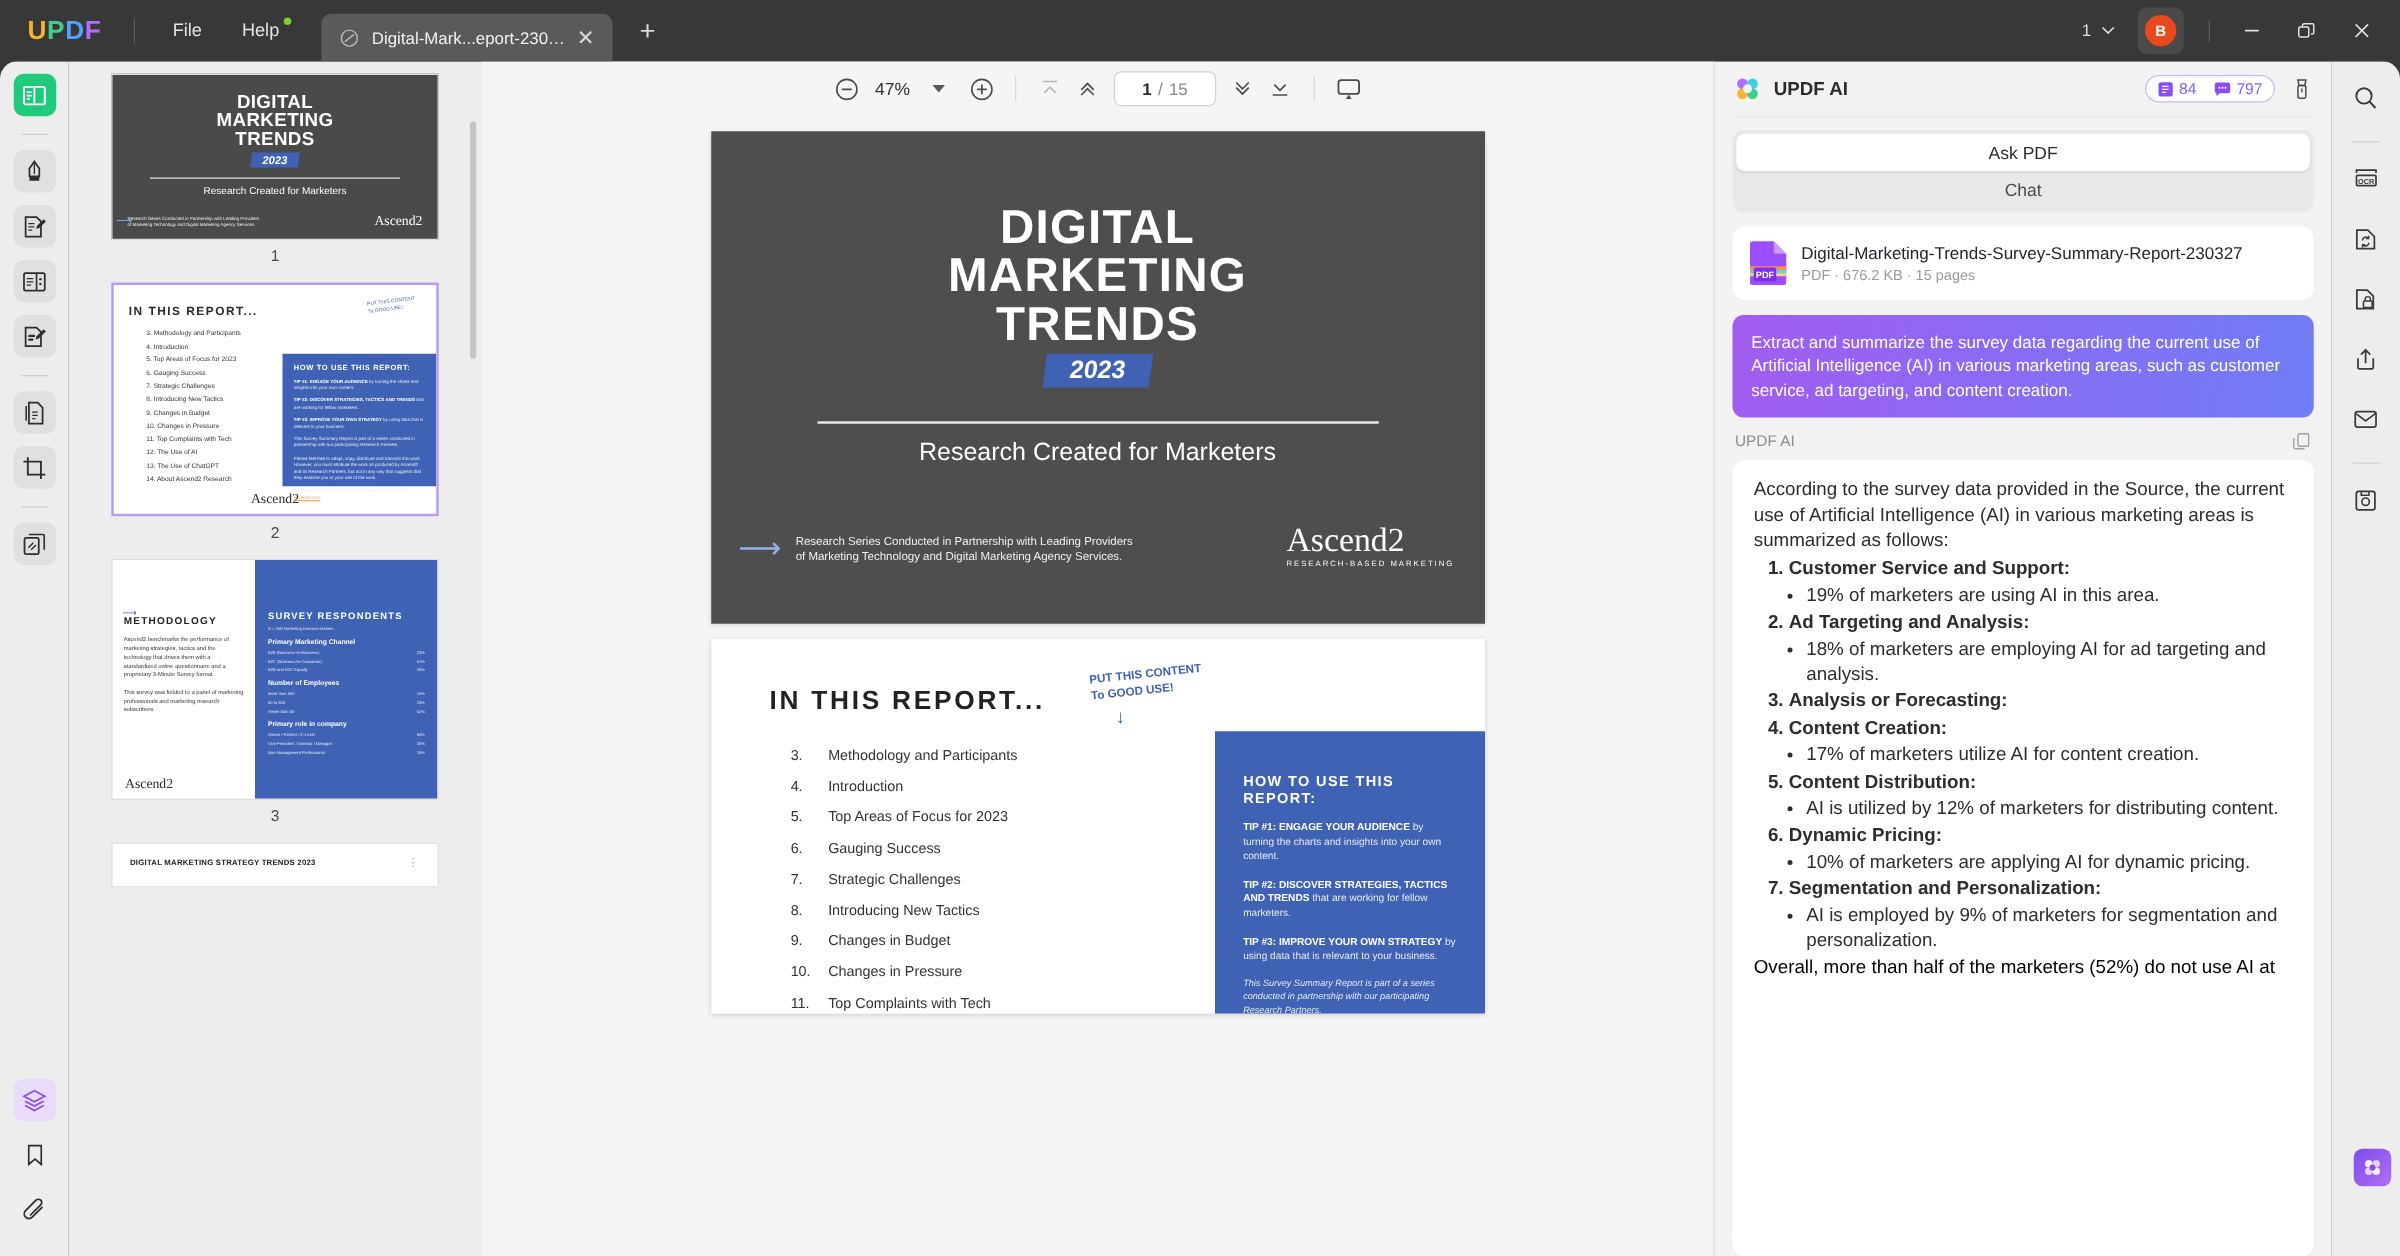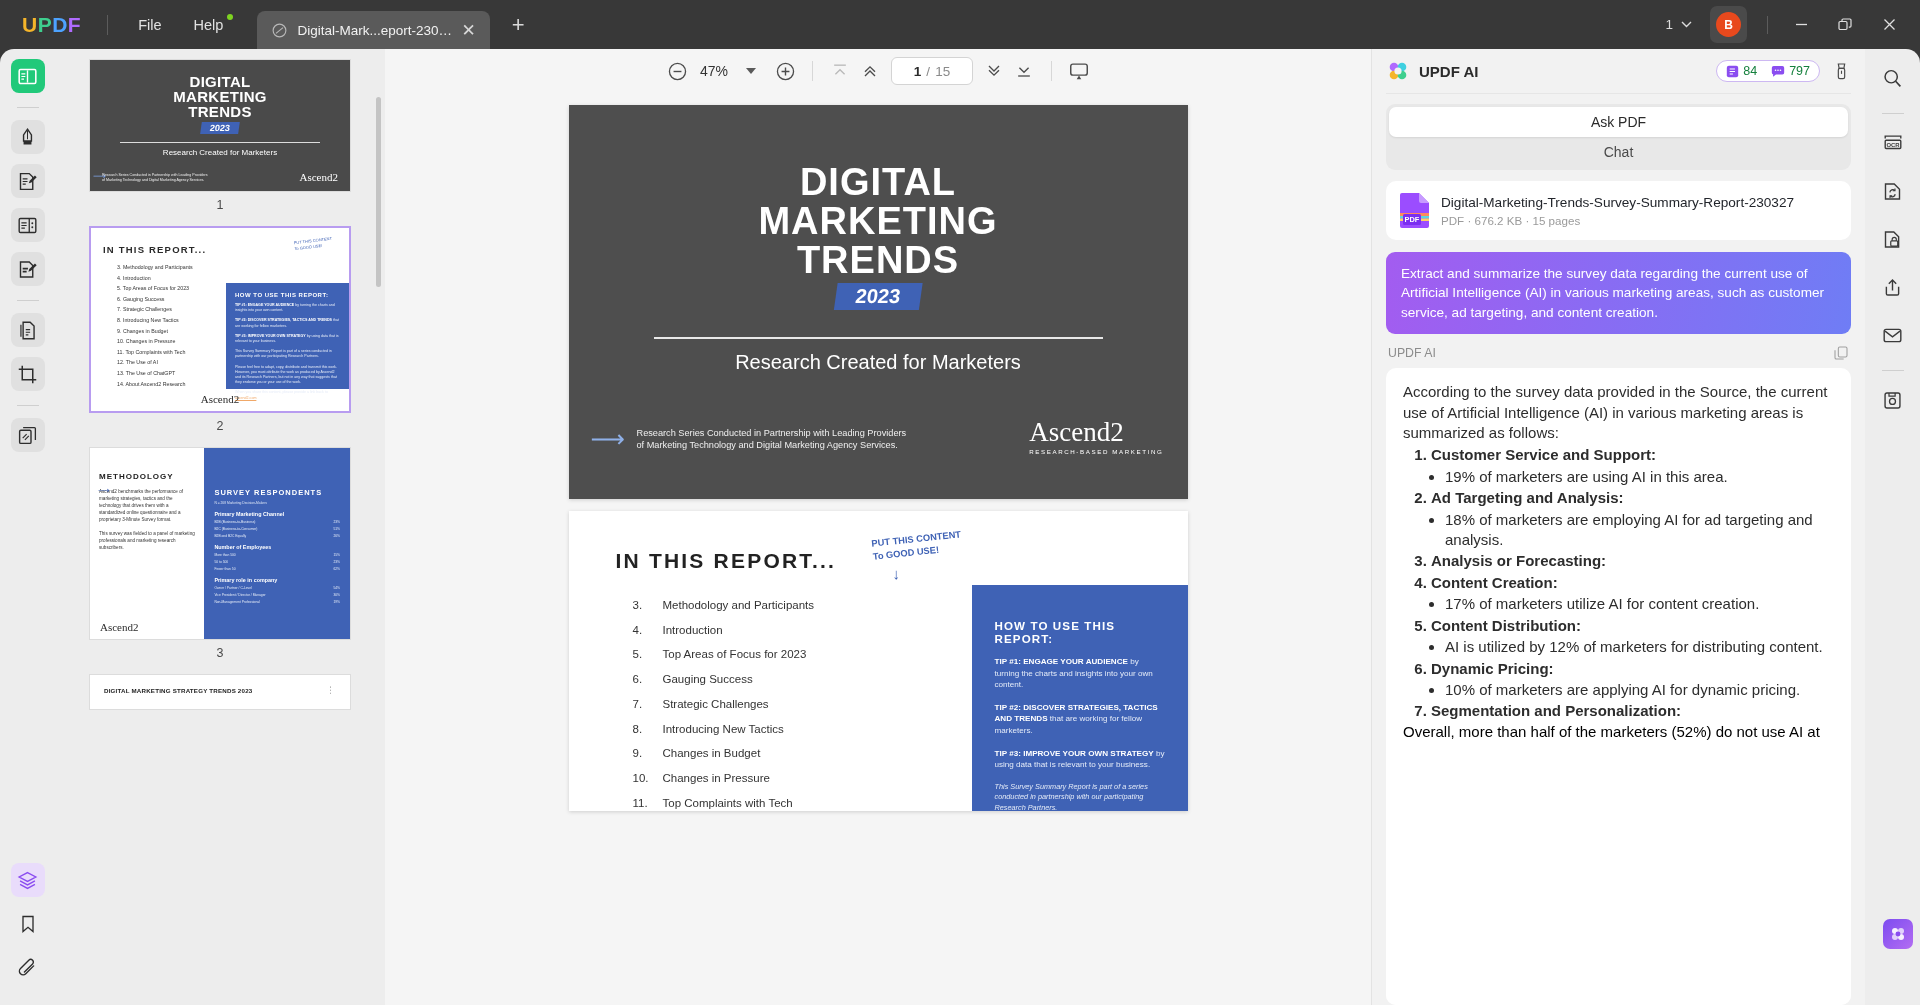--- a/index.html
+++ b/index.html
@@ -91,21 +91,21 @@
   .t2 li{ font-size:5.3px; color:#333; line-height:10.6px; list-style:none; }
   .t2 .blue{ position:absolute; right:0; top:55px; width:123px; bottom:22px; background:#3f62b5; padding:9px;}
   .t2 .blue .bh{color:#fff;font-size:6px;font-weight:bold;letter-spacing:.5px;}
   .t2 .blue p{color:#e6ecf8;font-size:3.6px;line-height:5.2px;margin-top:5px;}
   .t2 .blue p b{color:#fff;}
   .t2 .note{position:absolute;right:16px;top:10px;color:#3f62b5;font-size:4px;transform:rotate(-7deg);line-height:6px;}
   .t2 .asc{position:absolute;left:50%;transform:translateX(-50%);bottom:6px;font-size:11px;color:#2a2a2a;font-family:"Liberation Serif",serif;}
 
   
   .t3{ height:193px; background:#fff; position:relative; display:flex;}
-  .t3 .lf{width:44%;padding:24px 9px 9px;}
+  .t3 .lf{width:44%;padding:44px 9px 9px;}
   .t3 .mh{font-size:8px;font-weight:bold;letter-spacing:1px;color:#222;}
   .t3 .mt{font-size:4.6px;line-height:7px;color:#333;margin-top:7px;}
   .t3 .rt{flex:1;background:#3f62b5;padding:40px 10px 9px;}
   .t3 .rh{font-size:7.5px;font-weight:bold;letter-spacing:1px;color:#fff;}
   .t3 .rn{font-size:3.3px;color:#dbe4f5;margin-top:4px;}
   .t3 .rsub{font-size:5.4px;font-weight:bold;color:#fff;margin-top:6px;}
   .t3 .row{display:flex;justify-content:space-between;font-size:3.3px;color:#e3eaf7;margin-top:3px;}
   .t3 .asc{position:absolute;left:10px;bottom:6px;font-size:11px;color:#2a2a2a;font-family:"Liberation Serif",serif;}
   .t3 .arw{position:absolute;left:8px;top:38px;color:#3f62b5;font-size:8px;}
 
@@ -164,21 +164,21 @@
   
   .ai{
     width: 494px; flex:0 0 494px; background:#f2f2f2; display:flex; flex-direction:column;
     border-left:1px solid #e3e3e3; position:relative;
   }
   .ai-head{height:44px;flex:0 0 44px;display:flex;align-items:center;padding:0 14px;}
   .ai-logo{width:24px;height:24px;margin-right:9px;}
   .ai-title{font-size:15px;font-weight:bold;color:#2b2b2b;}
   .ai-badges{margin-left:auto;display:flex;align-items:center;gap:7px;border:1px solid #cdb8f2;
      border-radius:13px;padding:3px 9px;background:#fff;}
-  .badge{display:flex;align-items:center;gap:4px;font-size:12.5px;color:#15803d;}
+  .badge{display:flex;align-items:center;gap:4px;font-size:12.5px;color:#8b5cf6;}
   .ai-brush{margin-left:12px;color:#4a4a4a;display:flex;}
   .ai-sub{height:1px;background:#e6e6e6;margin:0 14px;}
   .segwrap{ margin:10px 14px 0; background:#e8e8e8; border-radius:9px; padding:3px; display:flex;flex-direction:column; }
   .seg{flex:1;text-align:center;font-size:14px;color:#4a4a4a;padding:7px 0;border-radius:7px;}
   .seg.on{background:#fff;color:#2b2b2b;box-shadow:0 1px 2px rgba(0,0,0,.09);}
   .filecard{ margin:11px 14px 0; background:#fff; border-radius:10px; padding:11px 13px; display:flex; align-items:center; gap:11px;}
   .pdficon{width:31px;height:37px;flex:0 0 31px;}
   .fname{font-size:13.6px;color:#23262c;line-height:17px;}
   .fmeta{font-size:11.6px;color:#9a9a9a;margin-top:3px;}
   .bubble{
@@ -714,21 +714,23 @@
               </ul></li>
           <li><span class="t">Content Distribution</span>:
             <ul>
                 <li>AI is utilized by 12% of marketers for distributing content.</li>
               </ul></li>
           <li><span class="t">Dynamic Pricing</span>:
             <ul>
                 <li>10% of marketers are applying AI for dynamic pricing.</li>
               </ul></li>
           <li><span class="t">Segmentation and Personalization</span>:
-            </li>
+            <ul>
+                <li>AI is employed by 9% of marketers for segmentation and personalization.</li>
+              </ul></li>
         </ol>
         <p class="cut">Overall, more than half of the marketers (52%) do not use AI at</p>
         <div class="fade"></div>
       </div>
 
     </div>
 
     <div class="rrail">
       <div class="rail-btn">
         <svg width="21" height="21" viewBox="0 0 24 24">

